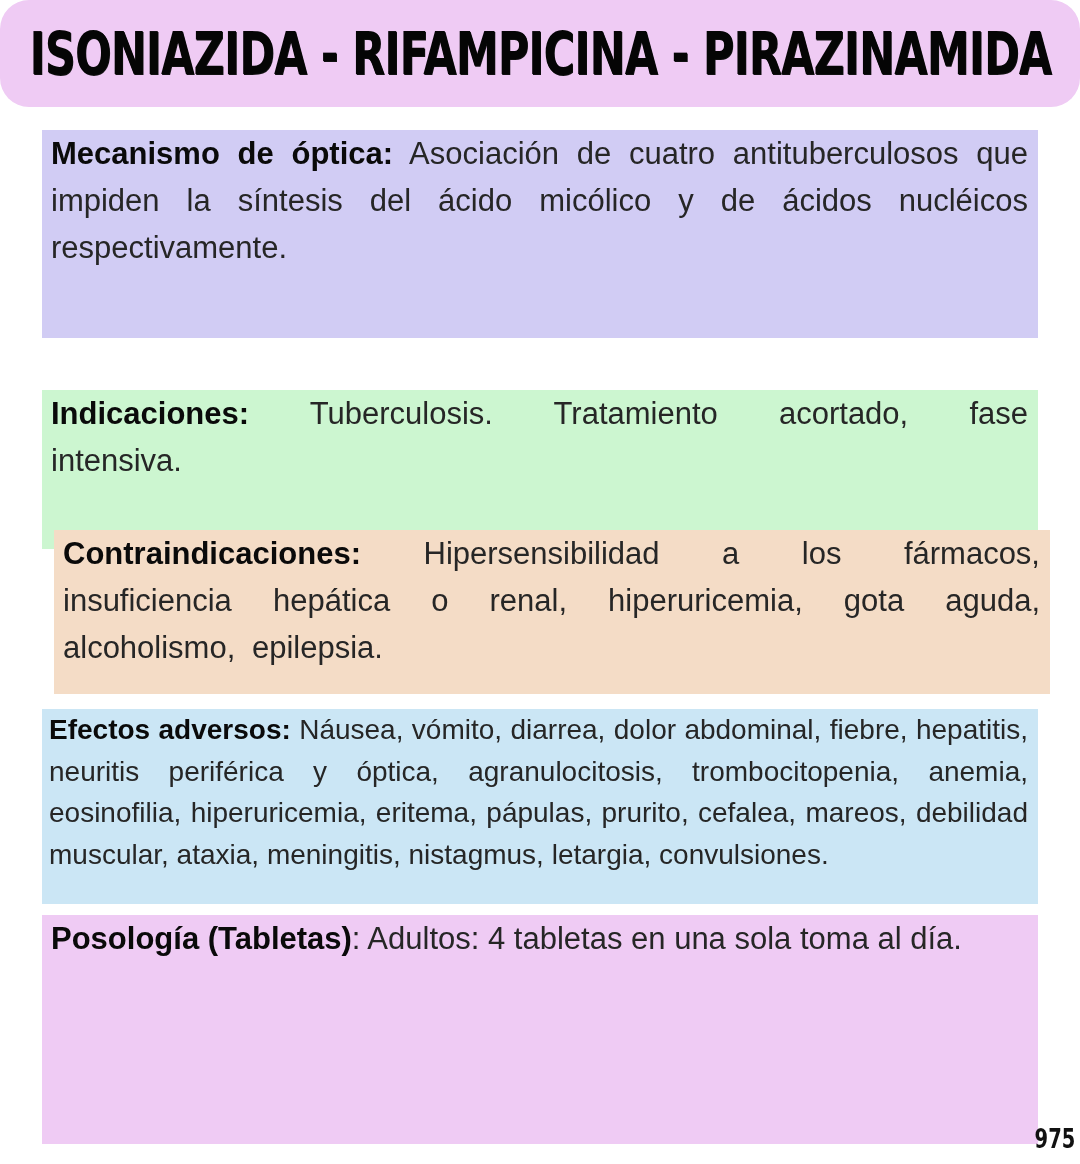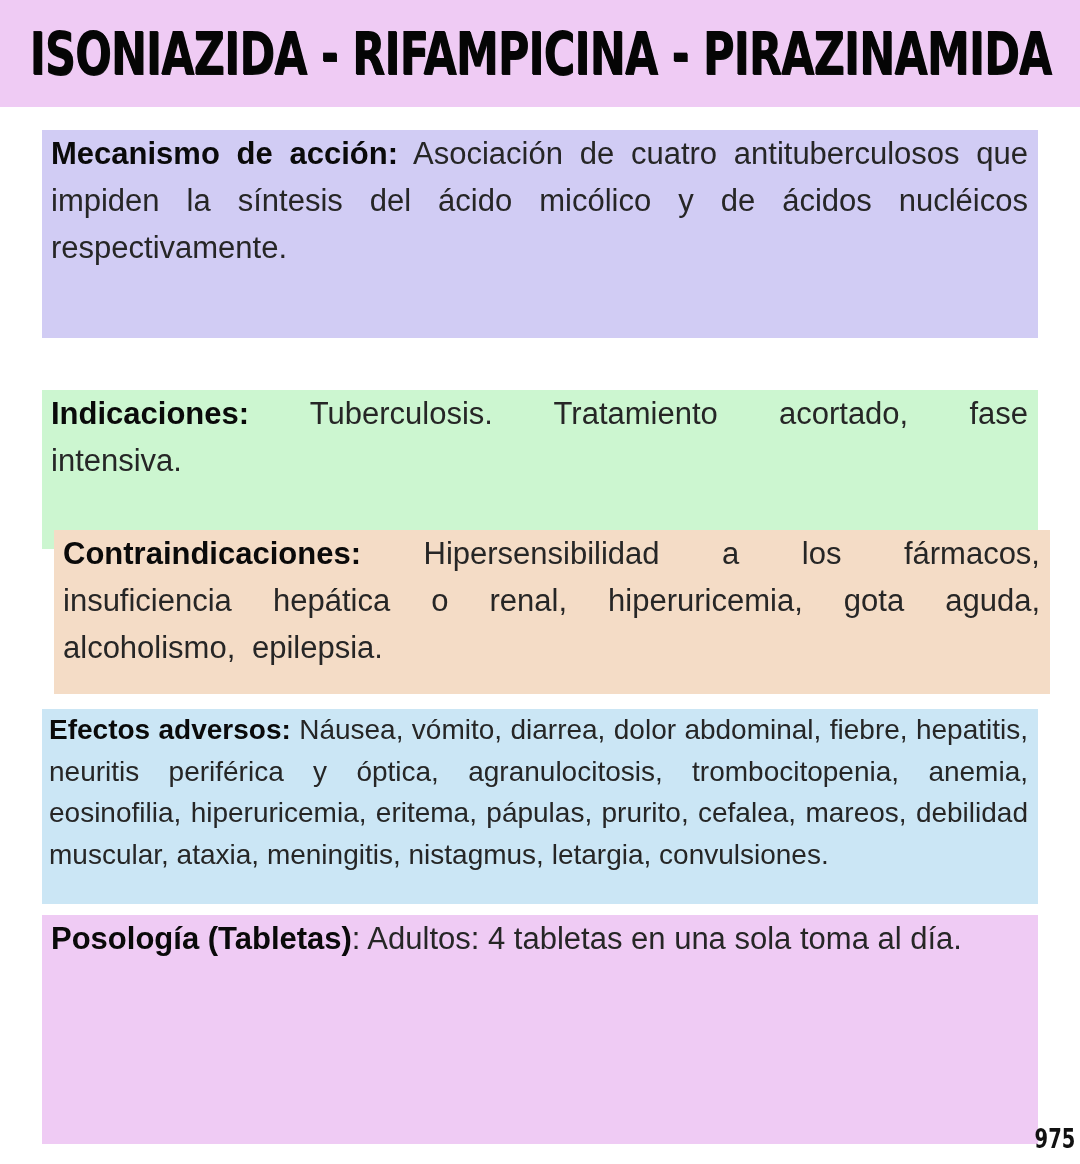--- a/index.html
+++ b/index.html
@@ -17,20 +17,21 @@
     }
     .header {
       position: absolute;
       left: 0; top: 0;
       width: 1080px;
       height: 107px;
       background: #efcbf4;
       display: flex;
       align-items: center;
       justify-content: center;
+      border-radius: 29px;
     }
     .header-title {
       font-family: "DejaVu Sans", "Liberation Sans", sans-serif;
       font-weight: bold;
       font-size: 58px;
       letter-spacing: -1px;
       color: #050505;
       transform: scaleX(0.74);
       white-space: nowrap;
       text-shadow: 1px 1px 0 #111;
@@ -72,21 +73,21 @@
     }
   </style>
 </head>
 <body>
 
 <div class="header">
   <div class="header-title">ISONIAZIDA - RIFAMPICINA - PIRAZINAMIDA</div>
 </div>
 
 <div class="section s-mec">
-  <span class="lbl">Mecanismo de acción:</span><span class="txt"> Asociación de cuatro antituberculosos que impiden la síntesis del ácido micólico y de ácidos nucléicos respectivamente.</span>
+  <span class="lbl">Mecanismo de óptica:</span><span class="txt"> Asociación de cuatro antituberculosos que impiden la síntesis del ácido micólico y de ácidos nucléicos respectivamente.</span>
 </div>
 
 <div class="section s-ind">
   <span class="lbl">Indicaciones:</span><span class="txt"> Tuberculosis. Tratamiento acortado, fase intensiva.</span>
 </div>
 
 <div class="section s-con">
   <span class="lbl">Contraindicaciones:</span><span class="txt"> Hipersensibilidad a los fármacos, insuficiencia hepática o renal, hiperuricemia, gota aguda, alcoholismo, epilepsia.</span>
 </div>
 

